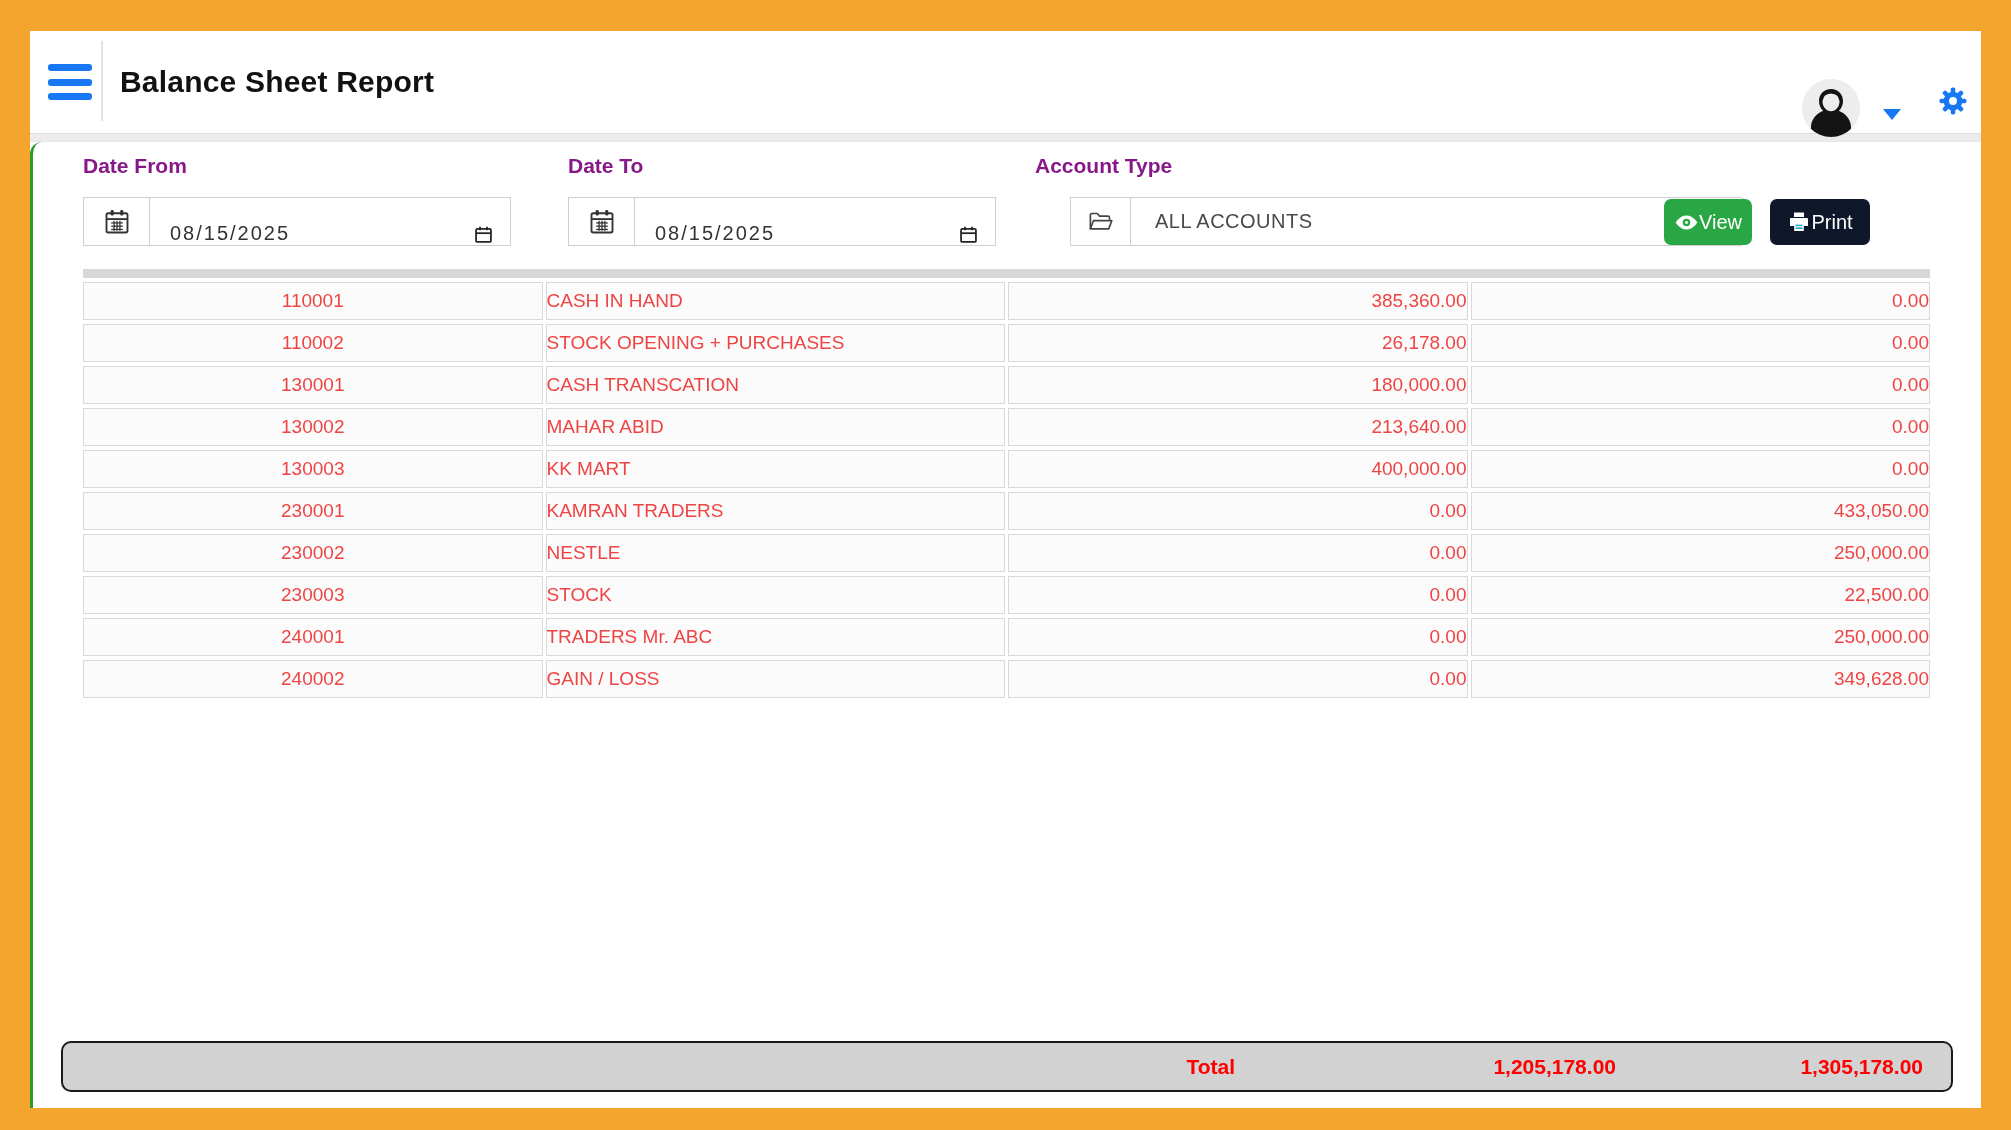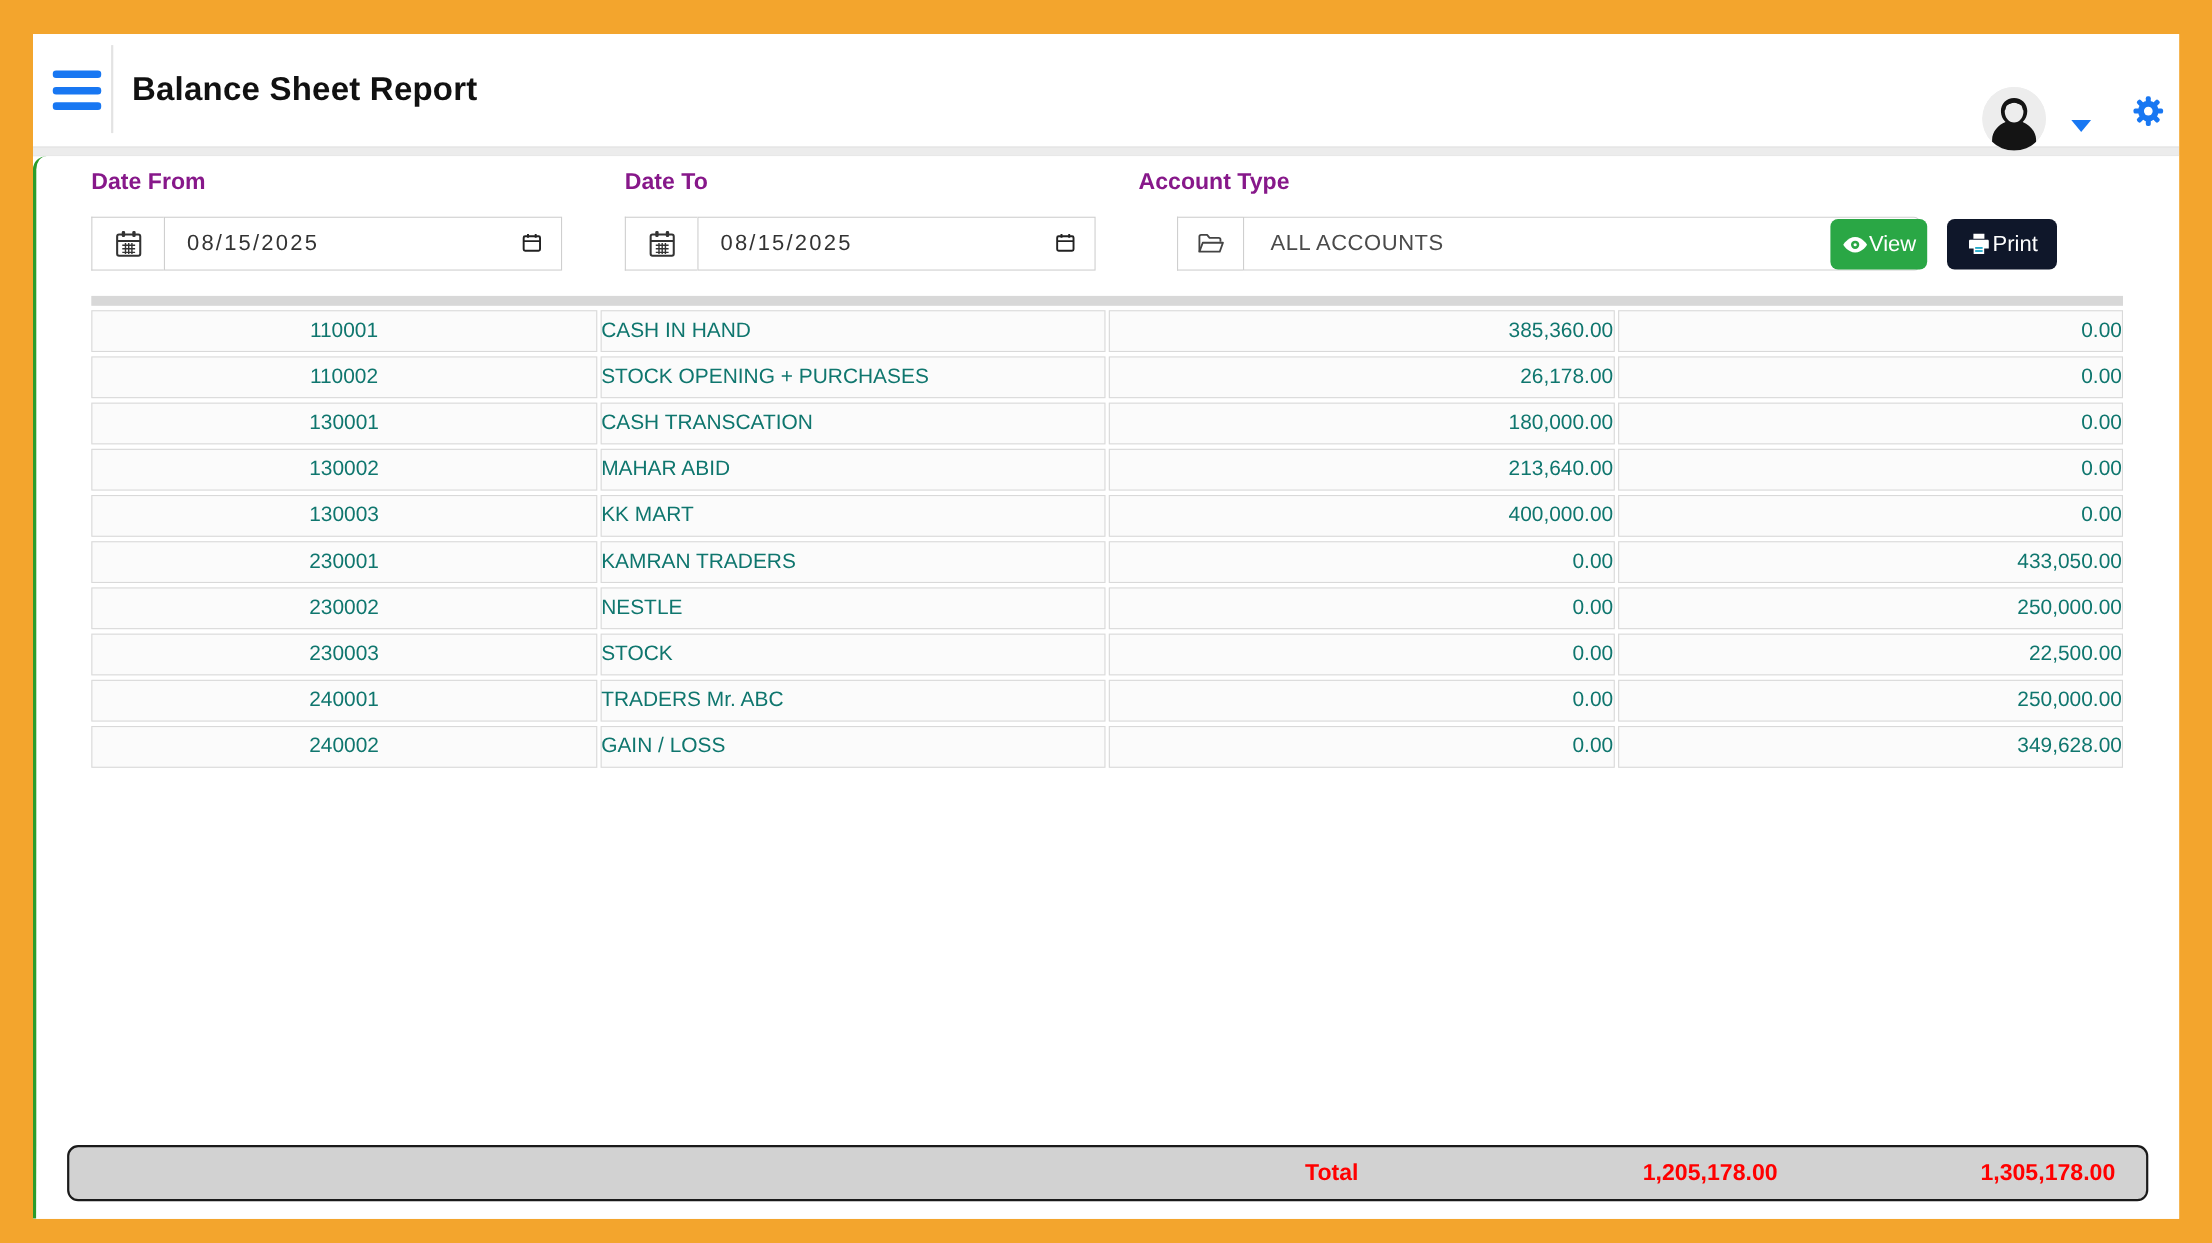--- a/index.html
+++ b/index.html
@@ -47,22 +47,22 @@
   .input-group { position:absolute; top:55px; height:49px; display:flex; background:#fff; }
   .ig-from { left:50px;  width:428px; }
   .ig-to   { left:535px; width:428px; }
   .ig-acct { left:1037px; width:676px; }
   .ig-addon {
     width:66px; flex:0 0 auto; border:1px solid #cfcfcf; border-right:none;
     display:flex; align-items:center; justify-content:center; background:#fff;
   }
   .ig-acct .ig-addon { width:60px; }
   .ig-field {
-    flex:1 1 auto; border:1px solid #cfcfcf; display:flex; align-items:flex-start;
-    font-size:20px; color:#333; padding:12px 16px 0 20px; background:#fff; cursor:text;
+    flex:1 1 auto; border:1px solid #cfcfcf; display:flex; align-items:flex-end;
+    font-size:20px; color:#333; padding:0 16px 0 20px; background:#fff; cursor:text;
   }
   .date-value { flex:1 1 auto; letter-spacing:2px; }
   .ig-select {
     flex:1 1 auto; border:1px solid #cfcfcf; border-radius:0 6px 6px 0;
     display:flex; align-items:center; font-size:20px; color:#4a4a4a;
     padding:0 16px 0 24px; background:#fff; cursor:pointer; letter-spacing:.5px;
   }
   .select-value { flex:1 1 auto; }
   .btn {
     position:absolute; top:57px; height:46px; border:none; border-radius:7px;
@@ -79,21 +79,21 @@
   table.report th {
     background:#efefef; font-size:20px; font-weight:700; color:#111; height:50px; padding:0;
   }
   th.c-ac { width:305px; text-align:center; }
   th.c-title { width:915px; text-align:left; padding-left:16px; }
   th.c-debit { width:303px; text-align:right; padding-right:16px; }
   th.c-credit { width:303px; text-align:right; padding-right:12px; }
   tr.spacer td { background:#d8d8d8; height:9px; padding:0; border:none; }
   tr.data td {
     background:#fbfbfb; border:1px solid #d9d9d9; height:38px;
-    font-size:19px; color:#0f766e; padding:0;
+    font-size:19px; color:#ef4444; padding:0;
   }
   td.cell-ac { text-align:center; }
   td.cell-title { text-align:left; padding-left:16px; }
   td.cell-debit { text-align:right; padding-right:14px; }
   td.cell-credit { text-align:right; padding-right:12px; }
   
   .total-bar {
     position:absolute; left:28px; top:899px; width:1892px; height:51px;
     background:#d2d2d2; border:2px solid #1a1a1a; border-radius:10px;
   }

